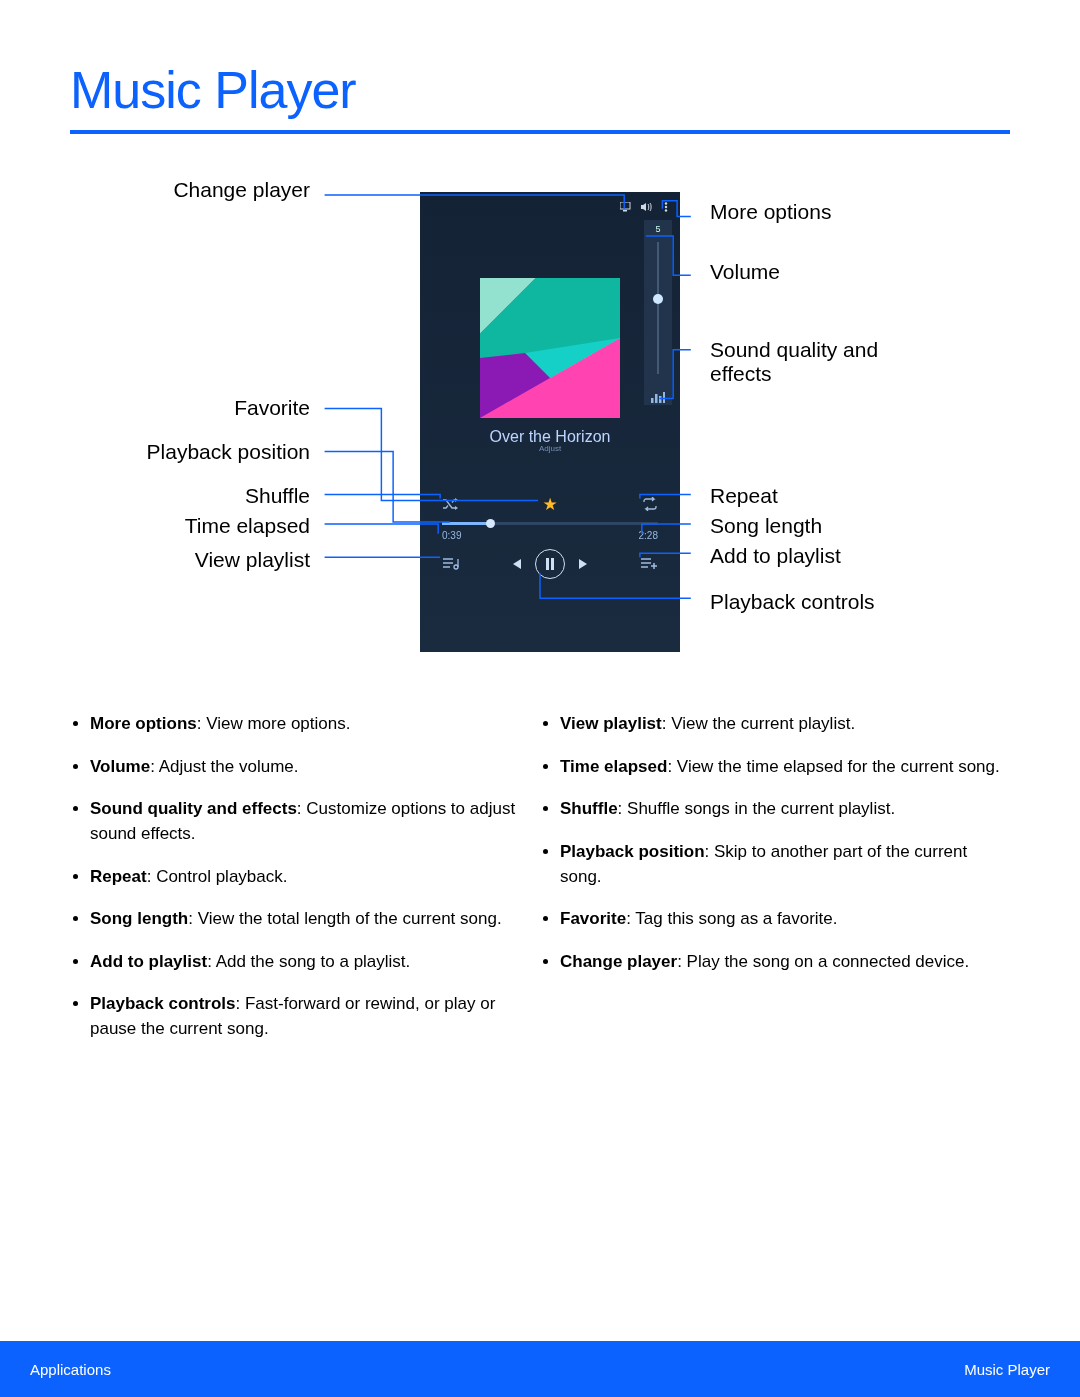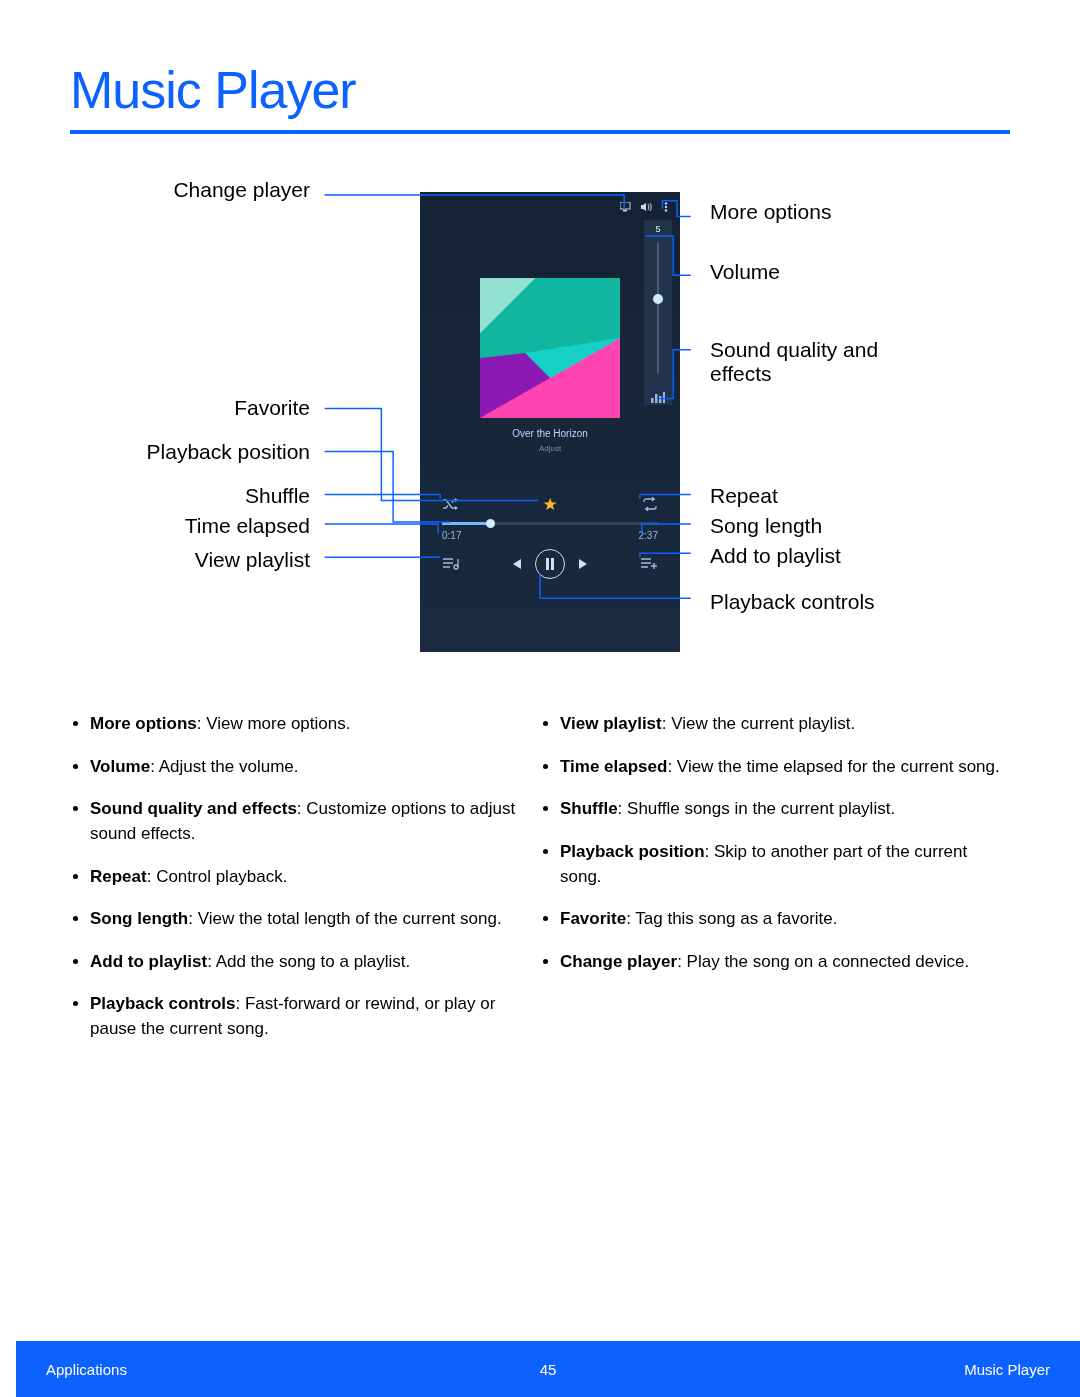--- a/index.html
+++ b/index.html
@@ -88,21 +88,21 @@
     position:absolute; left:13px; top:22px; width:2px; height:132px; background:#435a77;
   }
   .volpanel .thumb {
     position:absolute; left:9px; top:74px; width:10px; height:10px; border-radius:50%; background:#cfe8ff;
   }
   .volpanel .eq {
     position:absolute; bottom:4px; left:7px; width:14px; height:12px;
   }
   .songtitle {
     position:absolute; top:236px; left:0; right:0;
-    text-align:center; font-size:10px; color:#bcd4ff;
+    text-align:center; font-size:16px; color:#bcd4ff;
   }
   .artist {
     position:absolute; top:252px; left:0; right:0;
     text-align:center; font-size:8px; color:#7390b6;
   }
 
   .row1 {
     position:absolute; top:302px; left:22px; right:22px; height:20px;
     display:flex; justify-content:space-between; align-items:center;
   }
@@ -151,21 +151,21 @@
     font-size:17px;
     line-height:1.45;
   }
   .cols ul { list-style: disc; padding-left: 20px; flex:1; }
   .cols li { margin-bottom: 18px; }
   .cols li b { font-weight:700; }
 
   
   .footer {
     position:absolute;
-    left:16px; right:0; bottom:0;
+    left:0; right:0; bottom:0;
     height:56px;
     background:#0b62ff;
     color:#fff;
     display:flex;
     align-items:center;
     justify-content:space-between;
     padding:4px 30px;
     font-size:15px;
   }
   .footer .center { position:absolute; left:0; right:0; text-align:center; }
@@ -257,22 +257,22 @@
           <svg viewBox="0 0 16 14">
               <path d="M2 5v-1a2 2 0 0 1 2-2h8l-2-2 2 2-2 2M14 9v1a2 2 0 0 1-2 2h-8l2 2-2-2 2-2" stroke="#9fbde0" stroke-width="1.3" fill="none"></path>
             </svg>
         </span>
       </div>
 
       <div class="seek">
         <div class="fill"></div>
         <div class="dot"></div>
       </div>
-      <div class="t-elapsed">0:17</div>
-      <div class="t-length">2:37</div>
+      <div class="t-elapsed">0:39</div>
+      <div class="t-length">2:28</div>
 
       <div class="row3">
         <span class="edge">
           <svg viewBox="0 0 18 16">
               <path d="M1 3h10M1 7h10M1 11h7" stroke="#9fbde0" stroke-width="1.5"></path>
               <circle cx="14" cy="11" r="2" fill="none" stroke="#9fbde0" stroke-width="1.3"></circle>
               <path d="M16 11V3" stroke="#9fbde0" stroke-width="1.3"></path>
             </svg>
         </span>
         <div class="controls">
@@ -347,15 +347,14 @@
         <li><b>Shuffle</b>: Shuffle songs in the current playlist.</li>
         <li><b>Playback position</b>: Skip to another part of the current song.</li>
         <li><b>Favorite</b>: Tag this song as a favorite.</li>
         <li><b>Change player</b>: Play the song on a connected device.</li>
       </ul>
   </div>
 </div>
 
 <div class="footer">
   <span>Applications</span>
-  <span class="center">45</span>
   <span>Music Player</span>
 </div>
 
 </body></html>

